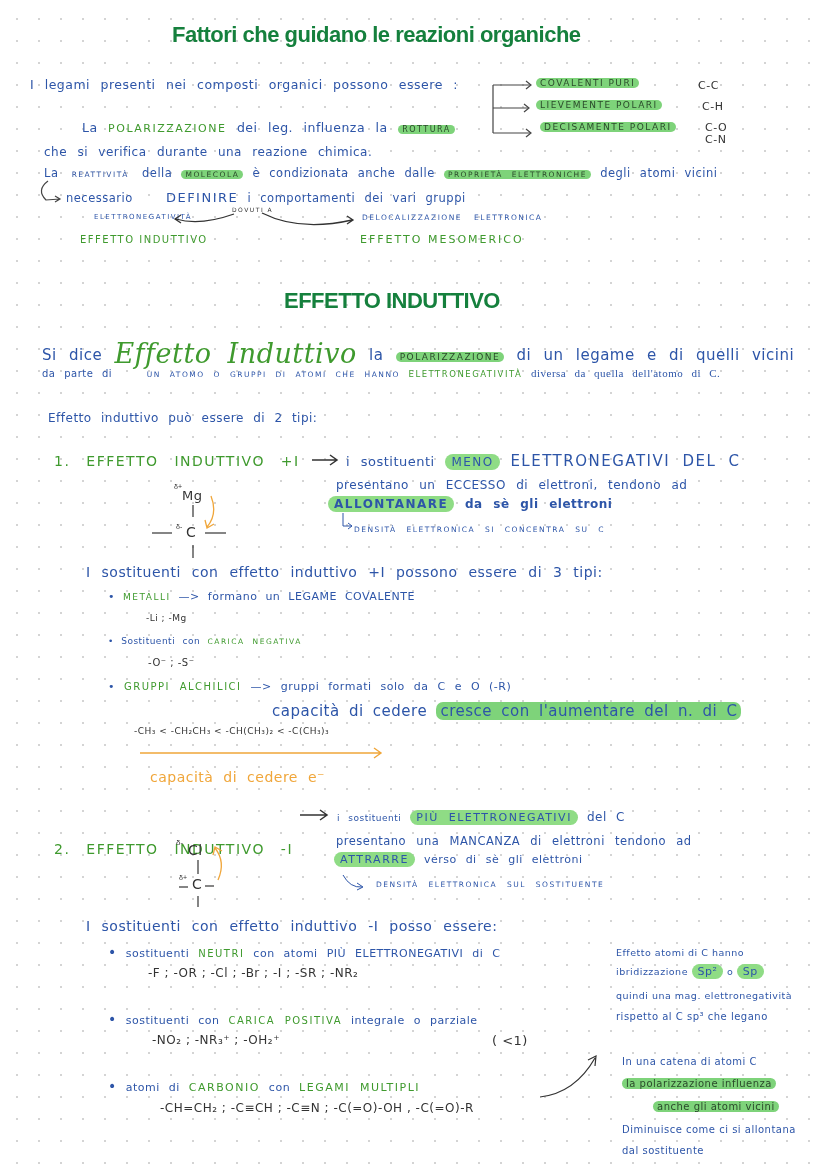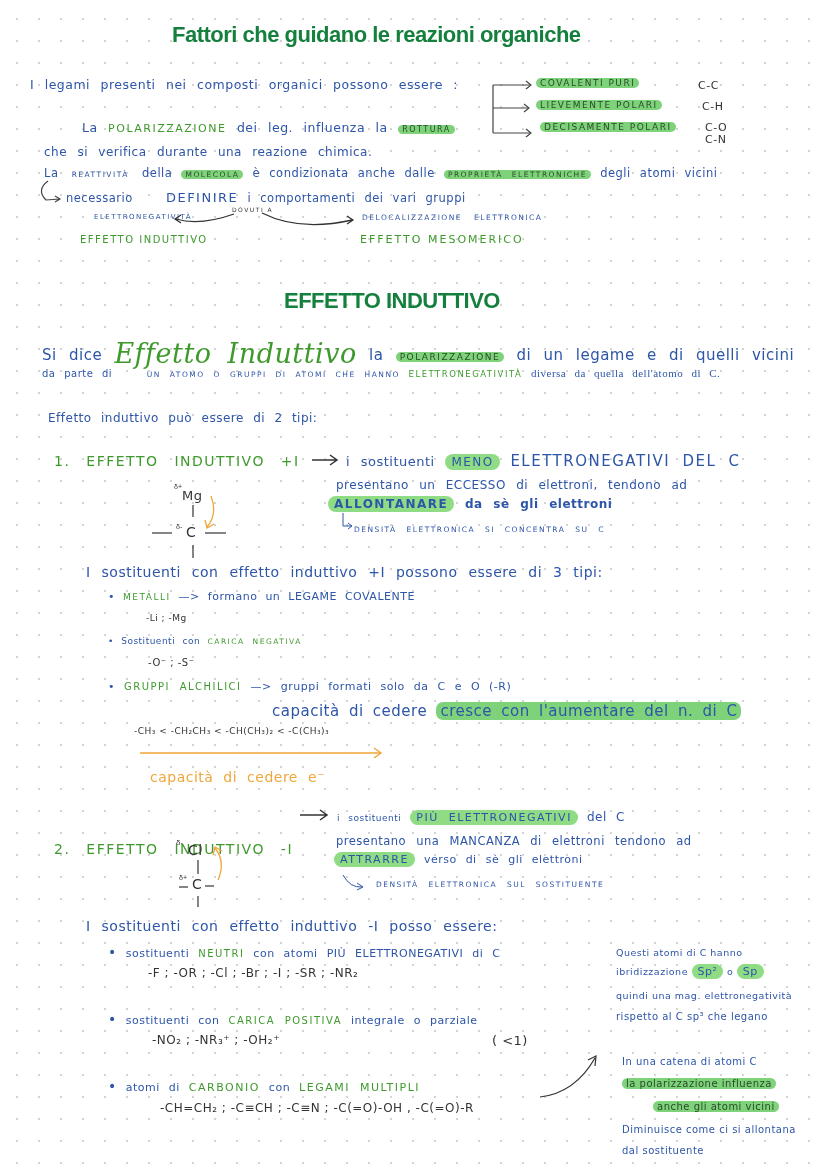--- a/index.html
+++ b/index.html
@@ -178,21 +178,21 @@
 
 <div class="abs hand" style="left:108px; top:1078px; font-size:11px; word-spacing:5px;">
   <span class="blue" style="font-size:14px;">•</span>
   <span class="blue">atomi di</span>
   <span class="green caps" style="font-size:11px;text-align:right;">CARBONIO</span>
   <span class="blue">con</span>
   <span class="green caps" style="font-size:11px;">LEGAMI MULTIPLI</span>
 </div>
 <div class="abs hand black" style="left:160px; top:1101px; font-size:12px;">-CH=CH₂ ; -C≡CH ; -C≡N ; -C(=O)-OH , -C(=O)-R</div>
 
-<div class="abs hand blue" style="left:616px; top:947px; font-size:9.5px;">Questi atomi di C hanno</div>
+<div class="abs hand blue" style="left:616px; top:947px; font-size:9.5px;">Effetto atomi di C hanno</div>
 <div class="abs hand" style="left:616px; top:965px; font-size:9.5px;">
   <span class="blue">ibridizzazione</span>
   <span class="hlpill blue" style="font-size:11px;">Sp²</span>
   <span class="blue">o</span>
   <span class="hlpill blue" style="font-size:11px;">Sp</span>
 </div>
 <div class="abs hand blue" style="left:616px; top:990px; font-size:9.5px;">quindi una mag. elettronegatività</div>
 <div class="abs hand blue" style="left:616px; top:1011px; font-size:10px;">rispetto al C sp³ che legano</div>
 
 <div class="abs hand blue" style="left:622px; top:1056px; font-size:10px;">In una catena di atomi C</div>

